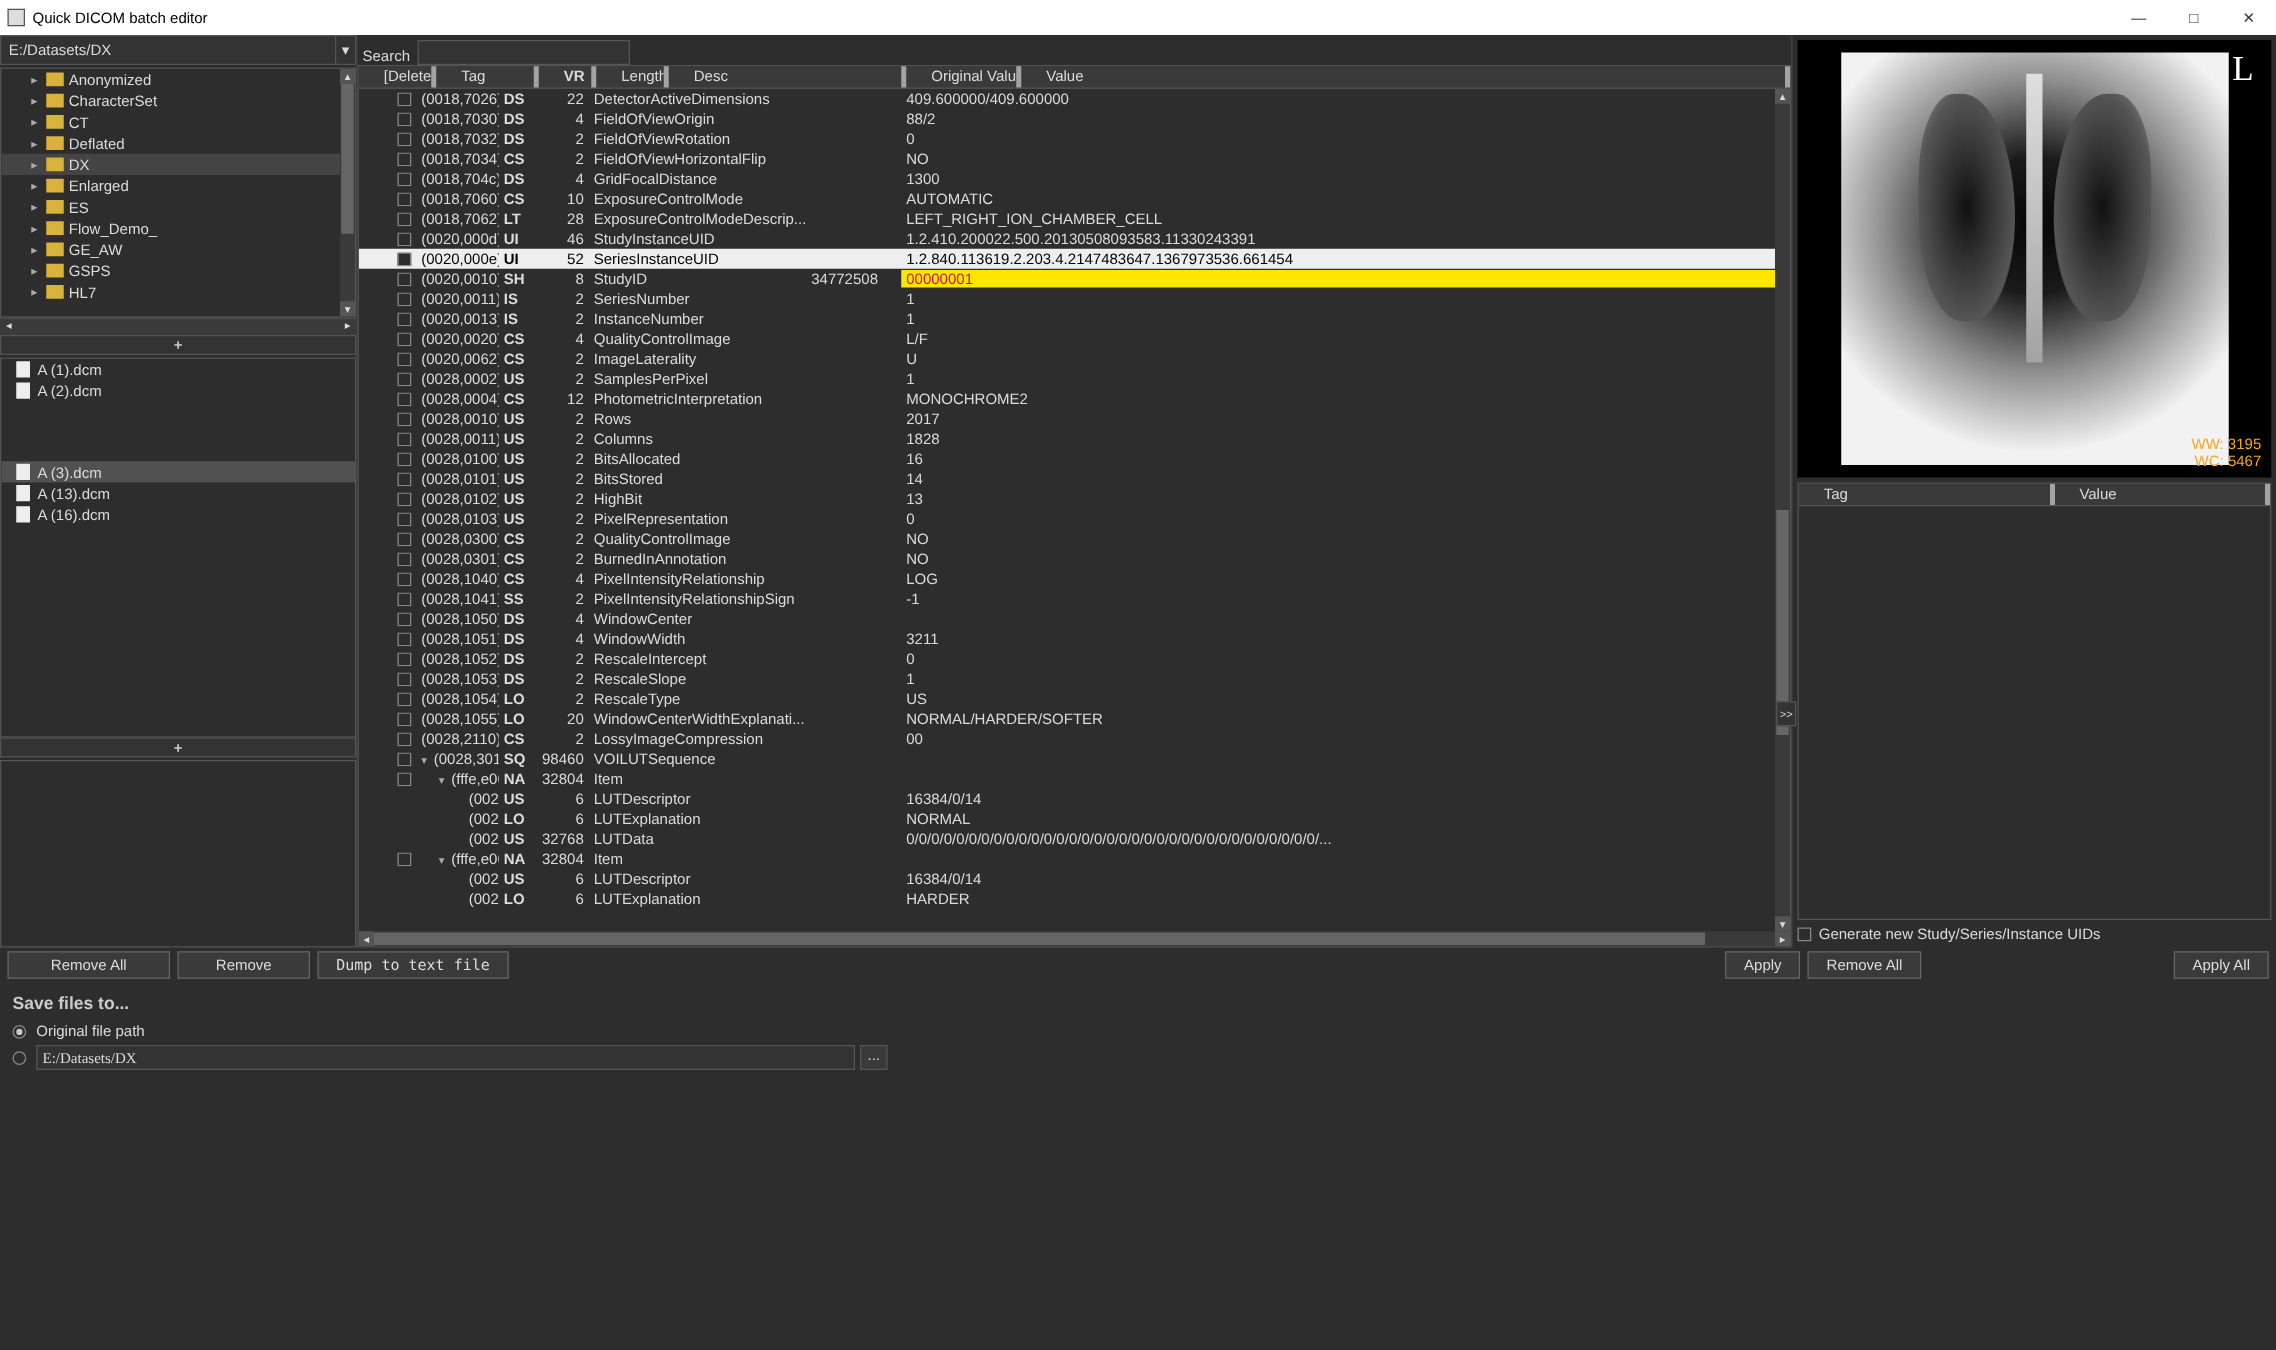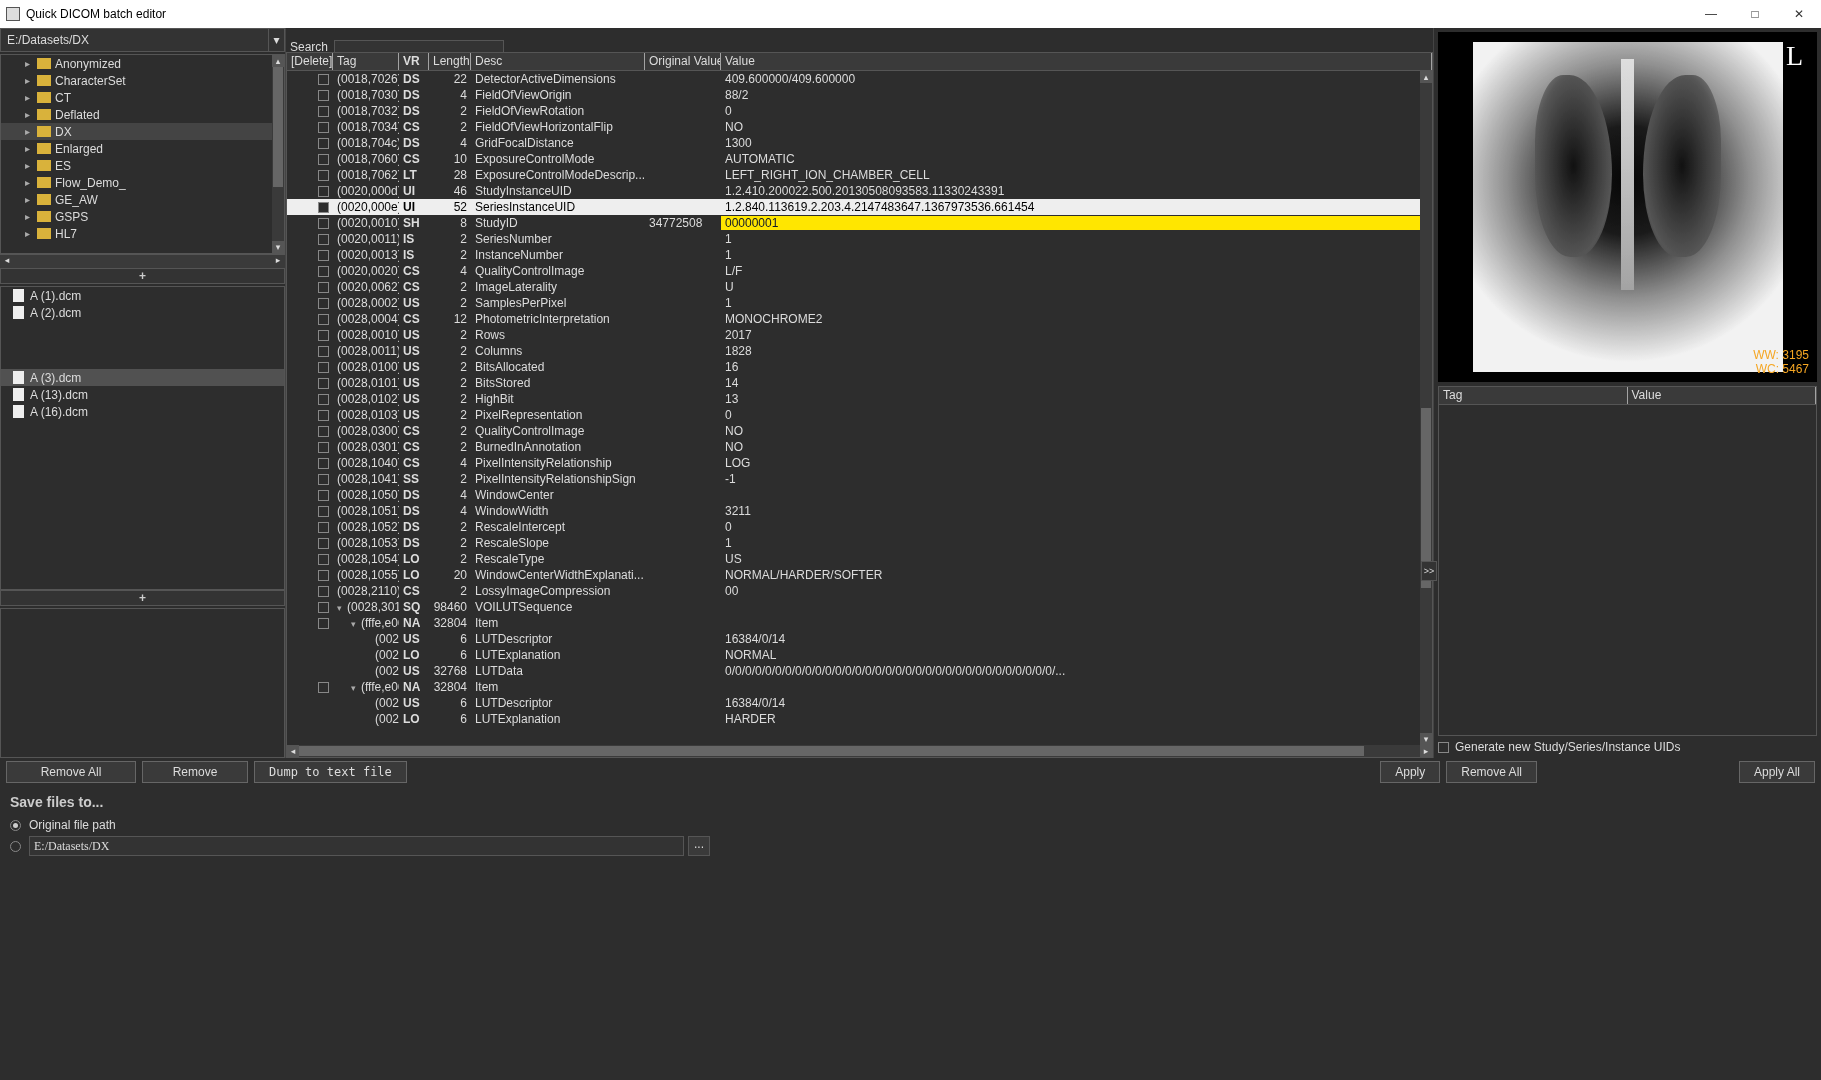--- a/index.html
+++ b/index.html
@@ -30,40 +30,40 @@
 .inner-h .track { flex: 1; }
 
 .splitter-add { height: 16px; text-align: center; border: 1px solid #555; background: #333; color: #ccc; font-weight: bold;}
 .file-list { flex: 1; border: 1px solid #555; background: #2d2d2d; margin-top:2px; overflow:hidden;}
 .file-row { display: flex; align-items: center; height: 17px; padding-left: 12px; }
 .file-row .file-ico { width: 11px; height: 13px; background: #eee; margin-right: 6px; }
 .file-row.selected { background: #515151; margin-top: 48px; }
 .bottom-list { height: 150px; border:1px solid #555; margin-top:2px; }
 
 .center-pane { flex: 1; display: flex; flex-direction: column; min-width: 0; }
-.search-row { height: 24px; display: flex; align-items: flex-start; gap: 6px; padding: 12px 4px; }
+.search-row { height: 24px; display: flex; align-items: flex-end; gap: 6px; padding: 0 4px; }
 .search-row input { background: #333; border: 1px solid #555; color: #dcdcdc; height: 20px; width: 170px; padding: 0 4px; }
 .tag-table { flex: 1; display: flex; flex-direction: column; border: 1px solid #555; min-height: 0; position:relative;}
 .tag-table .vscroll { position:absolute; right:0; top:18px; bottom:12px; }
 .tag-head { display: flex; height: 18px; background: #3a3a3a; border-bottom: 1px solid #555; flex-shrink: 0; }
-.tag-head > div { border-right: 1px solid #a3a3a3; padding: 1px 4px; overflow: hidden; white-space: nowrap; }
+.tag-head > div { border-right: 4px solid #a3a3a3; padding: 1px 4px; overflow: hidden; white-space: nowrap; margin-left: 16px; }
 .col-del   { width: 46px; }
 .col-tag   { width: 66px; }
 .col-vr    { width: 30px; font-weight: bold; }
 .col-len   { width: 42px; text-align: right; padding-right:6px;}
 .col-desc  { width: 174px; }
 .col-orig  { width: 76px; padding-right:6px;}
 .col-val   { flex: 1; }
 .tag-body { flex: 1; overflow: hidden; margin-right:12px;}
 .tag-row { display: flex; height: 16px; align-items: center; }
 .tag-row > div { overflow: hidden; white-space: nowrap; text-overflow: clip; padding: 0 4px; }
 .tag-row .col-del { display:flex; justify-content:flex-end; padding-right:4px;}
 .cbx { width:11px; height:11px; border:1px solid #888; background:#2d2d2d; }
 .tag-row.sel { background: #eee; color: #000; }
-.tag-row.hl .col-val { background: #ffe600; color: #0f172a; }
+.tag-row.hl .col-val { background: #ffe600; color: #be185d; }
 .tag-row .chev { font-size: 9px; width:10px; display:inline-block; color:#aaa;}
 .hscroll { height:12px; background:#3a3a3a; display:flex; }
 .hscroll .arrow{width:12px;text-align:center;font-size:9px;line-height:12px;background:#555;}
 .hscroll .track{flex:1;position:relative;}
 .hscroll .thumb{position:absolute;top:1px;bottom:1px;background:#666;}
 
 .right-pane { width: 388px; display: flex; flex-direction: column; border-left: 1px solid #444; }
 .preview { height: 350px; background: #000; margin: 4px; position: relative; display:flex; align-items:center; justify-content:center;}
 .xray { width: 310px; height: 330px; background: radial-gradient(ellipse 60% 55% at 50% 42%, #111 0%, #222 30%, #888 65%, #ddd 100%); position: relative; filter: contrast(1.1) brightness(1.05); }
 .xray::before { content:''; position:absolute; left: 20%; top:10%; width:25%; height:55%; background: radial-gradient(ellipse at center, #1a1a1a 0%, #555 70%, transparent 100%); border-radius: 40% 60% 50% 50%; }

